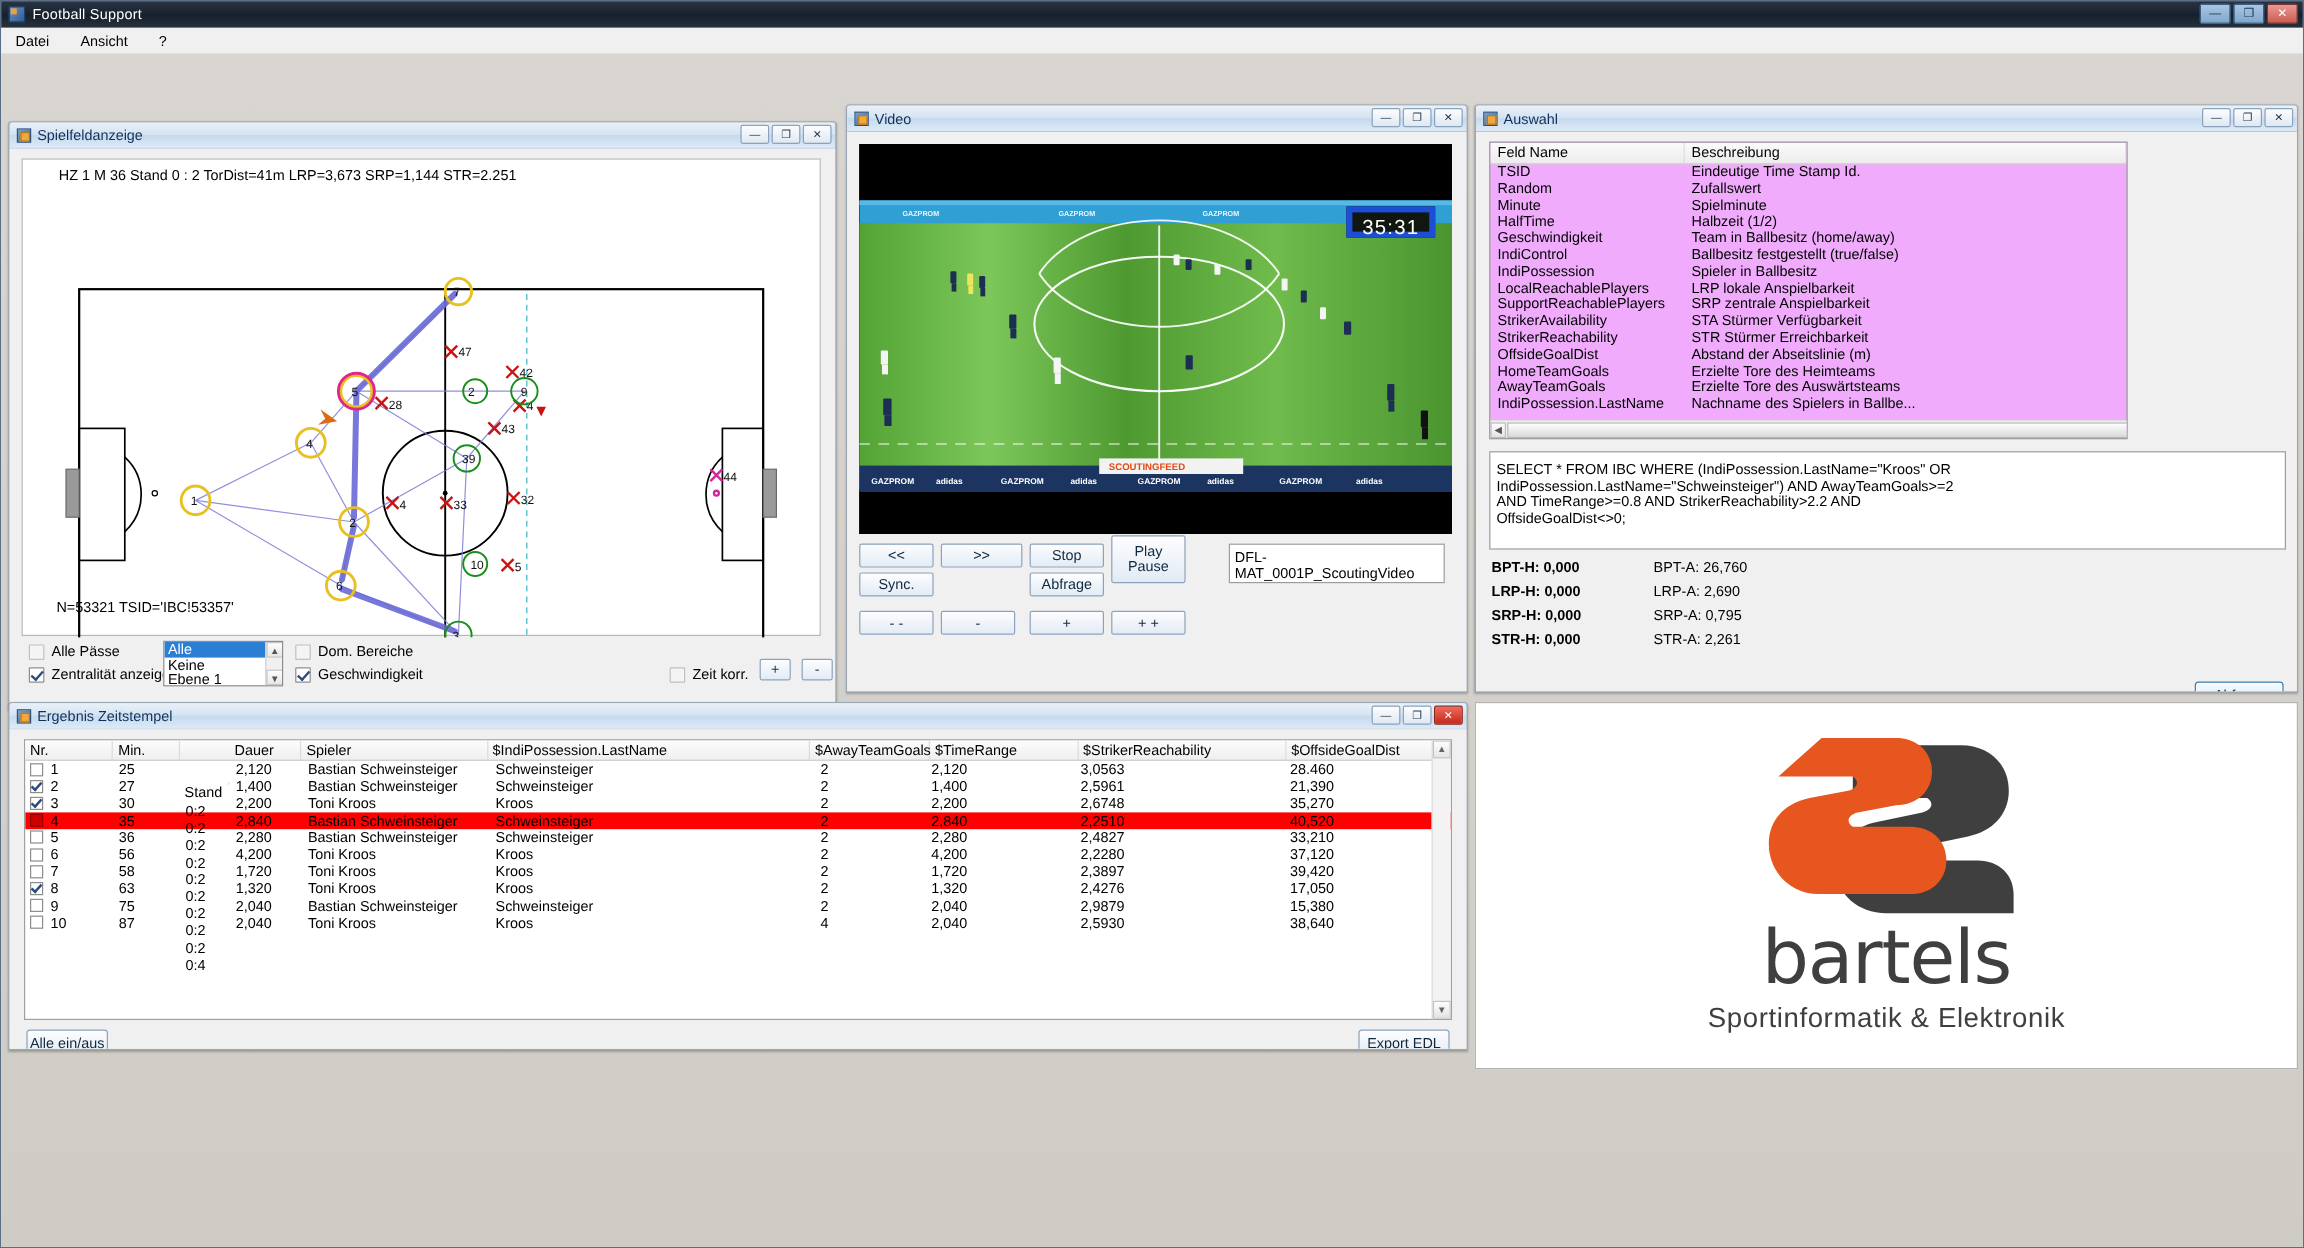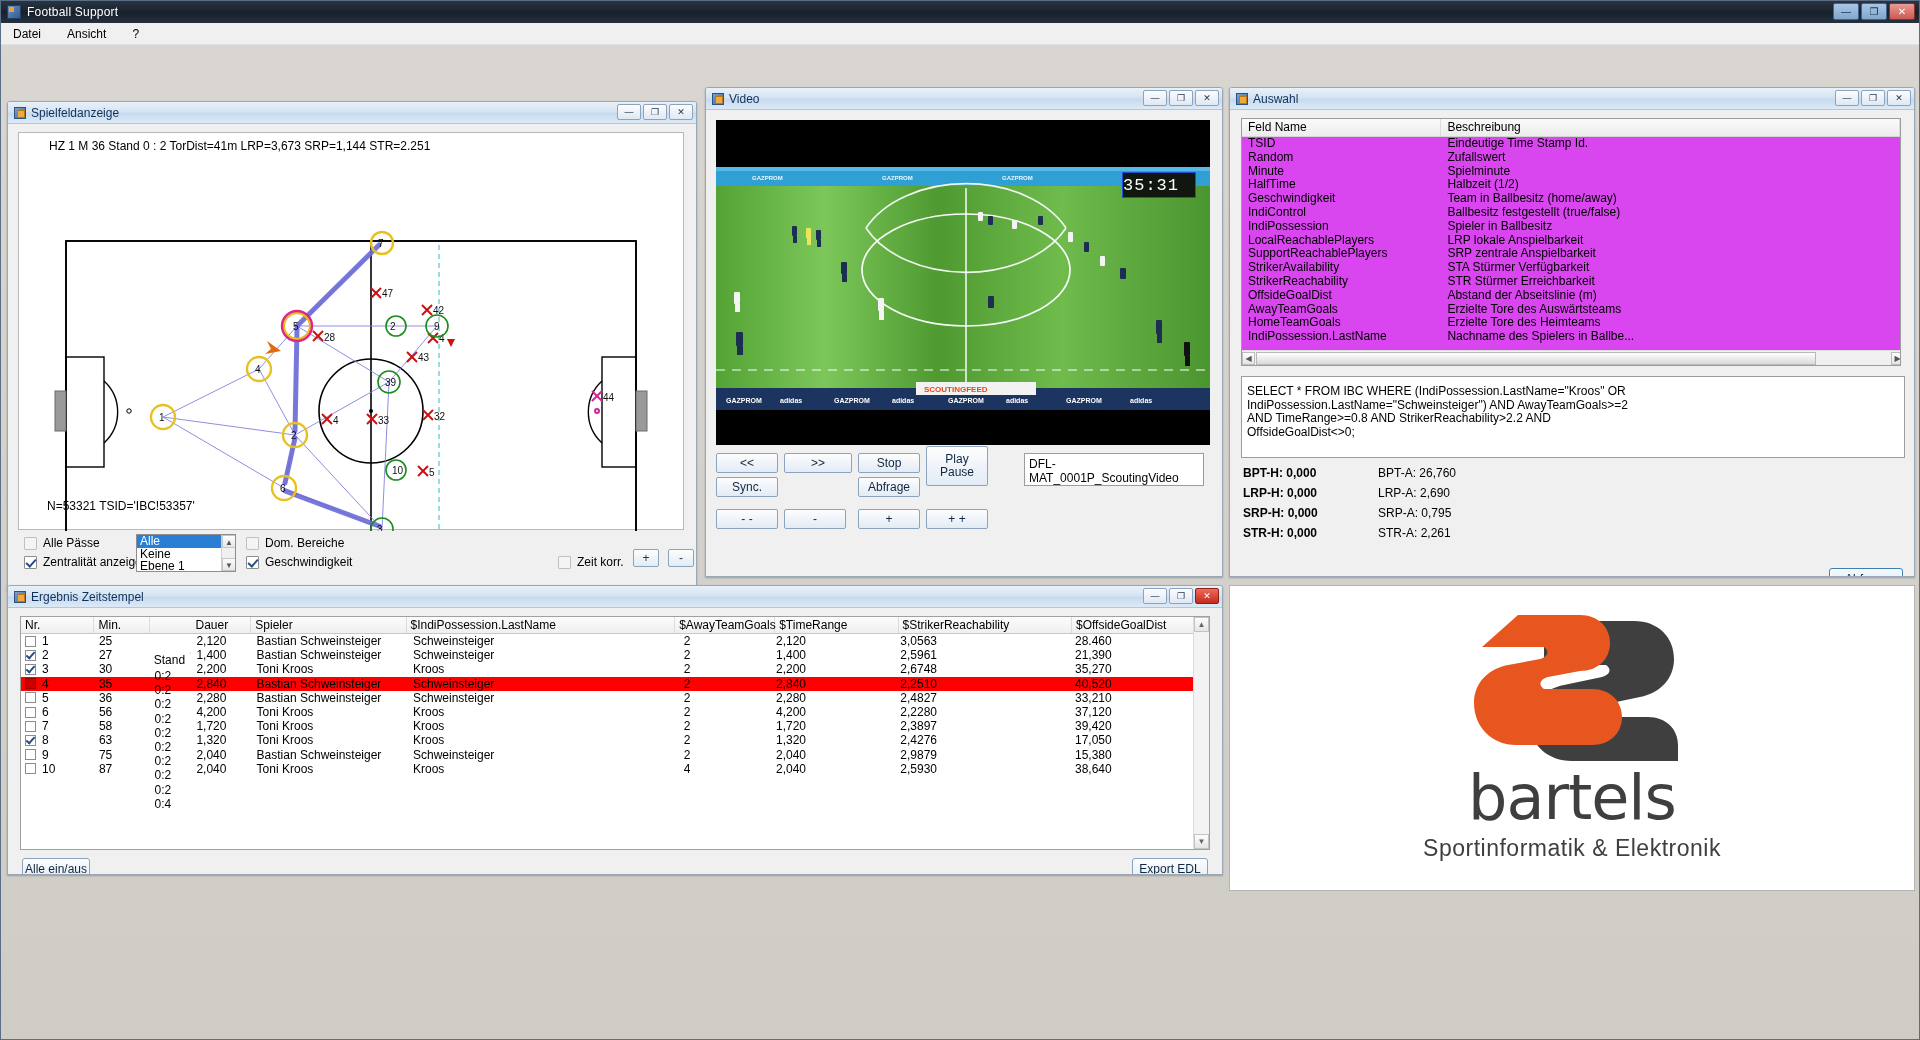--- a/index.html
+++ b/index.html
@@ -149,42 +149,42 @@
   }
 
   
   #w-video { left:704px; top:42px; width:518px; height:490px; }
   #video-frame {
     position:absolute; left:10px; top:10px; width:494px; height:325px;
     background:#000; overflow:hidden;
   }
   #vid-clock {
     position:absolute; right:14px; top:52px; width:74px; height:26px;
-    background:#10170f; border:1px solid #1d4ed8;
-    color:#fff; font-family:Liberation Mono, monospace;
-    font-size:17px; line-height:26px; letter-spacing:1px;
+    background:#10170f; border:5px solid #1d4ed8;
+    color:#fff; font-family:Liberation Sans, sans-serif;
+    font-size:17px; line-height:26px; text-align:center; letter-spacing:1px;
   }
   .vbtn {
     position:absolute; height:20px;
     background:linear-gradient(to bottom,#fdfdfe,#e2ebf5);
     border:1px solid #8ba3bd; border-radius:2px;
     font-size:12px; text-align:center; color:#11283f;
     display:flex; align-items:center; justify-content:center;
   }
   #vid-name {
     position:absolute; left:318px; top:343px; width:180px; height:33px;
     background:#fff; border:1px solid #9c9c9c; font-size:12px;
     padding:3px 4px; color:#000;
   }
 
   
   #w-sel { left:1228px; top:42px; width:686px; height:490px; }
   #grid-fields {
-    position:absolute; left:11px; top:8px; width:660px; height:248px;
-    background:#d946ef; border:1px solid #9c9c9c; overflow:hidden;
+    position:absolute; left:11px; top:8px; width:532px; height:248px;
+    background:#f0abfc; border:1px solid #9c9c9c; overflow:hidden;
   }
   #grid-fields .ghead {
     display:flex; height:18px; background:linear-gradient(to bottom,#fbfbfb,#ececec);
     border-bottom:1px solid #d4d4d4; font-size:12px;
   }
   #grid-fields .ghead div { padding:1px 6px; border-right:1px solid #dcdcdc; }
   #grid-fields .grow { display:flex; height:13.8px; font-size:12px; }
   #grid-fields .grow div { padding:0 6px; line-height:13.8px; }
   .c-name { width:200px; }
   .c-desc { width:460px; }
@@ -679,26 +679,26 @@
               </div>
               <div class="grow">
                 <div class="c-name">StrikerReachability</div>
                 <div class="c-desc">STR Stürmer Erreichbarkeit</div>
               </div>
               <div class="grow">
                 <div class="c-name">OffsideGoalDist</div>
                 <div class="c-desc">Abstand der Abseitslinie (m)</div>
               </div>
               <div class="grow">
+                <div class="c-name">HomeTeamGoals</div>
+                <div class="c-desc">Erzielte Tore des Heimteams</div>
+              </div>
+              <div class="grow">
                 <div class="c-name">AwayTeamGoals</div>
                 <div class="c-desc">Erzielte Tore des Auswärtsteams</div>
-              </div>
-              <div class="grow">
-                <div class="c-name">HomeTeamGoals</div>
-                <div class="c-desc">Erzielte Tore des Heimteams</div>
               </div>
               <div class="grow">
                 <div class="c-name">IndiPossession.LastName</div>
                 <div class="c-desc">Nachname des Spielers in Ballbe...</div>
               </div>
             </div>
           <div id="grid-scroll">
             <div class="ar" style="left:0;">◀</div>
             <div class="thumb"></div>
             <div class="ar" style="right:0;">▶</div>

